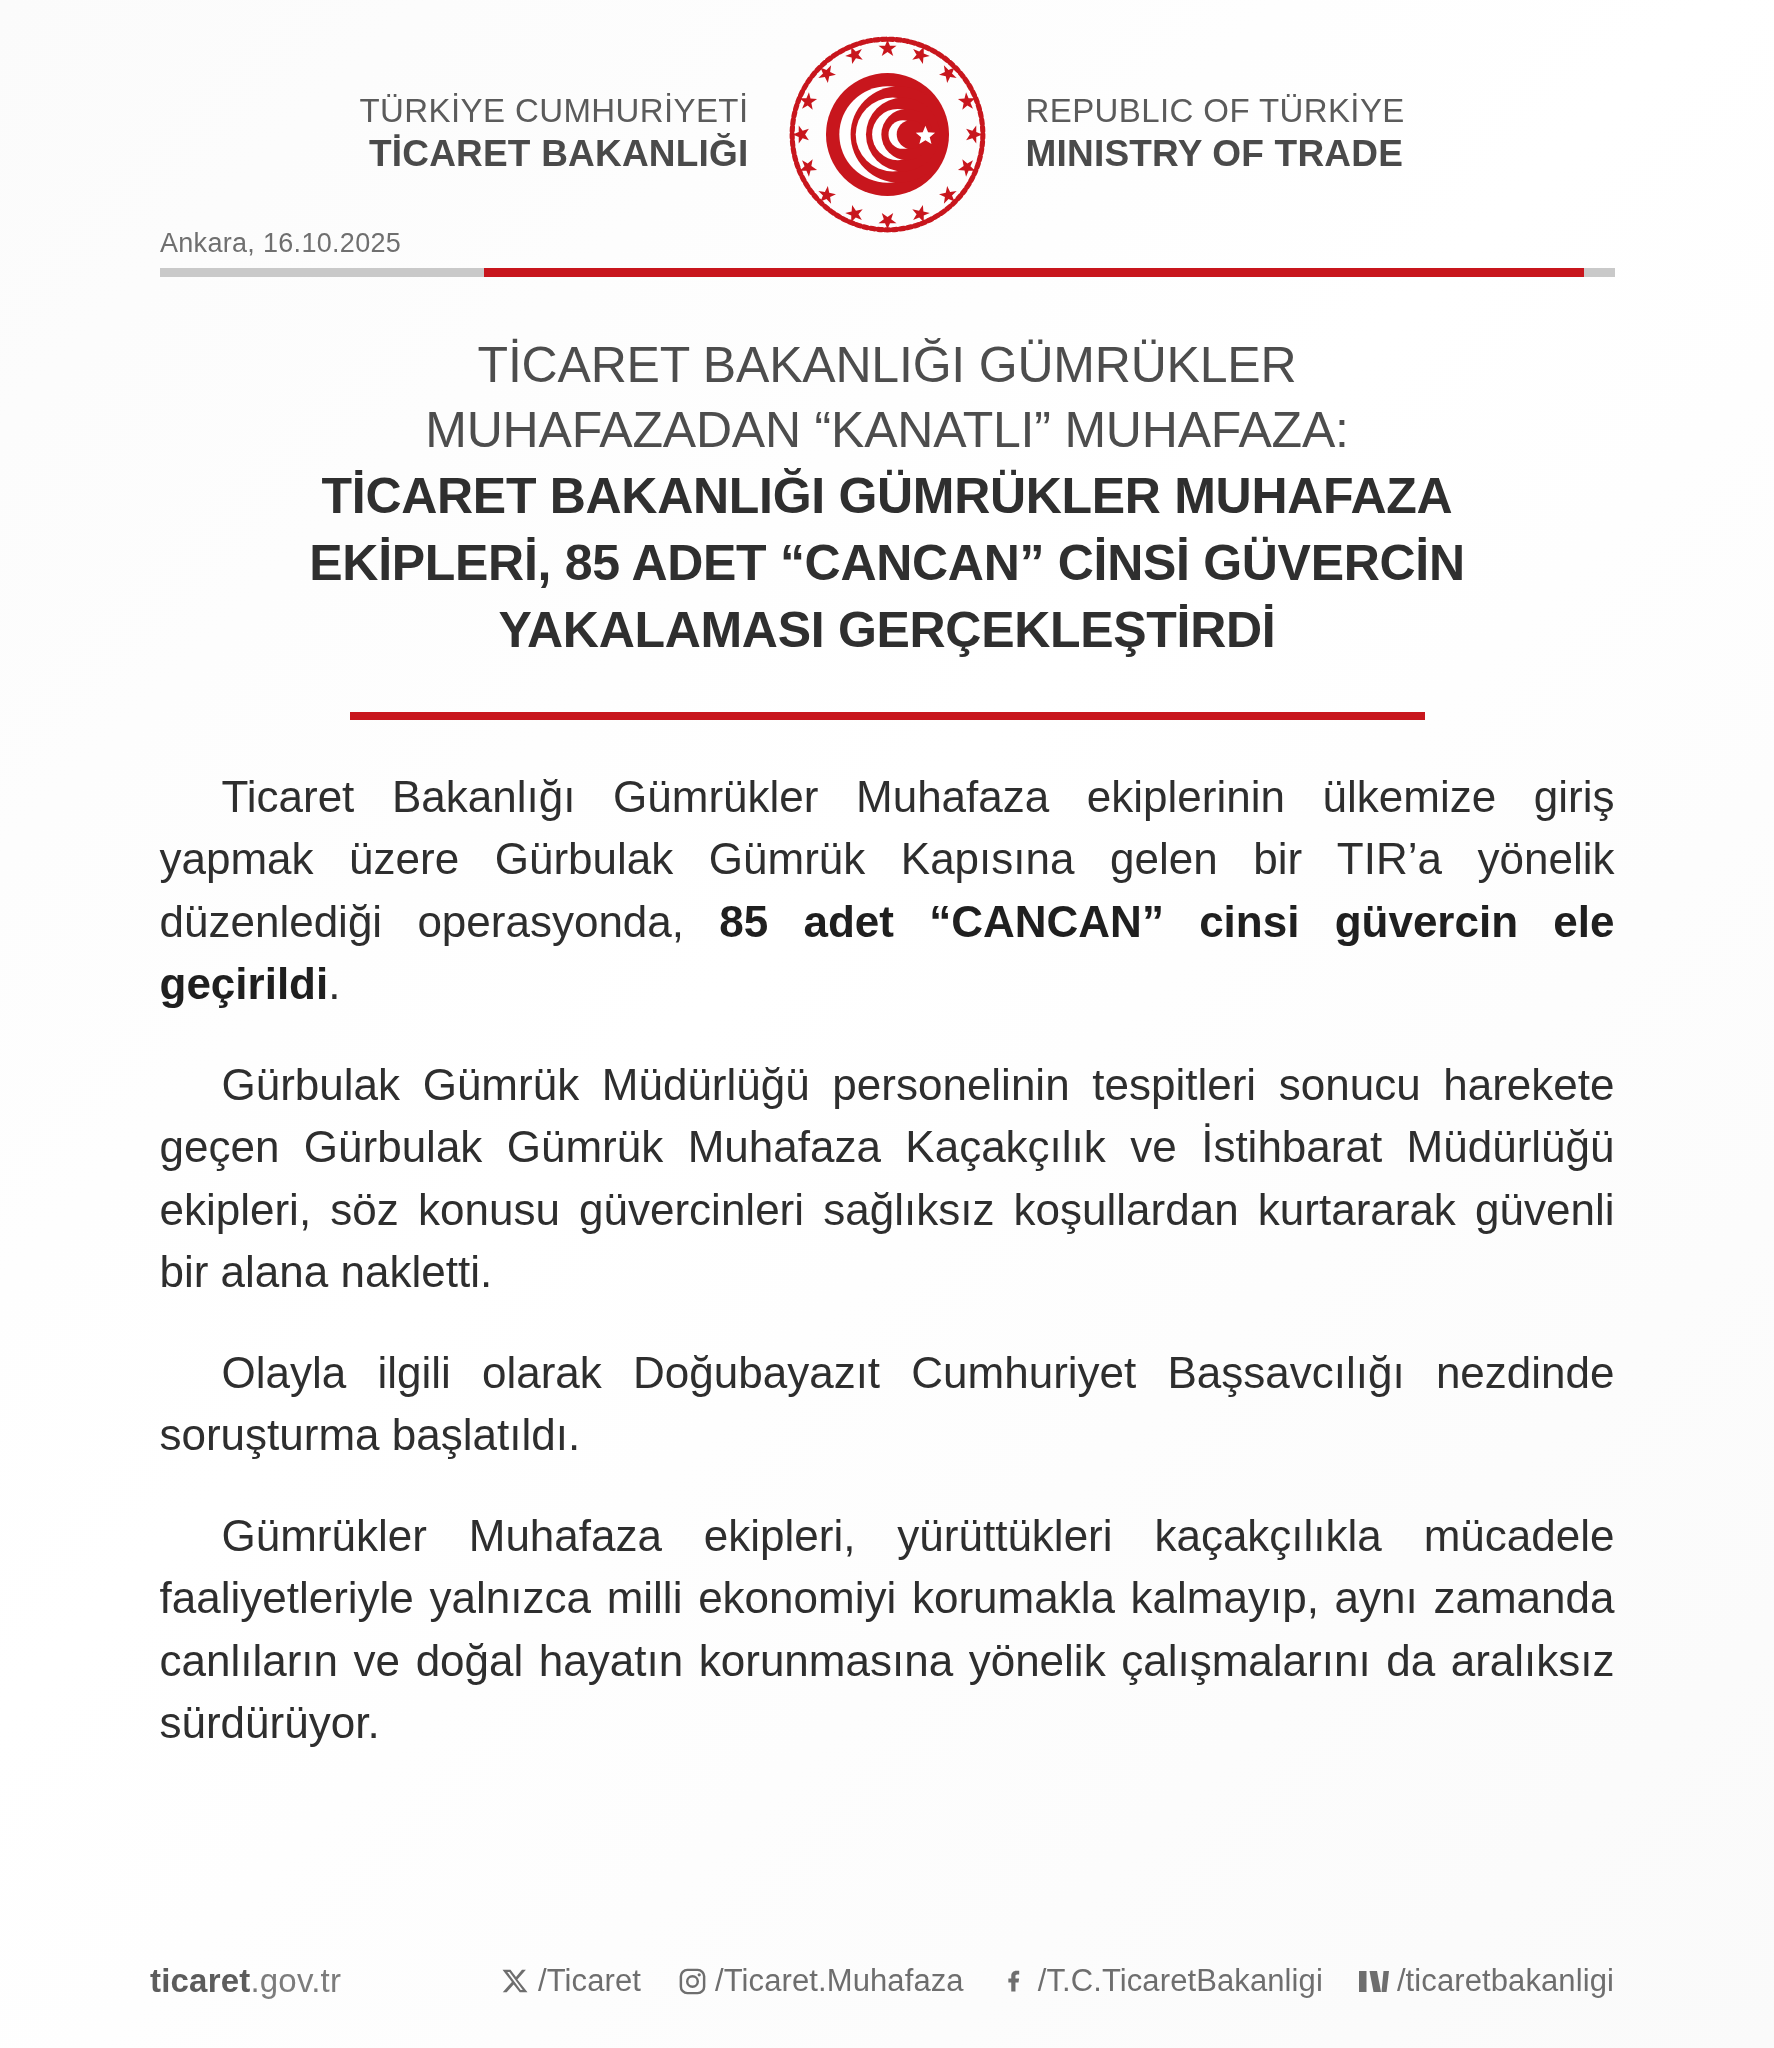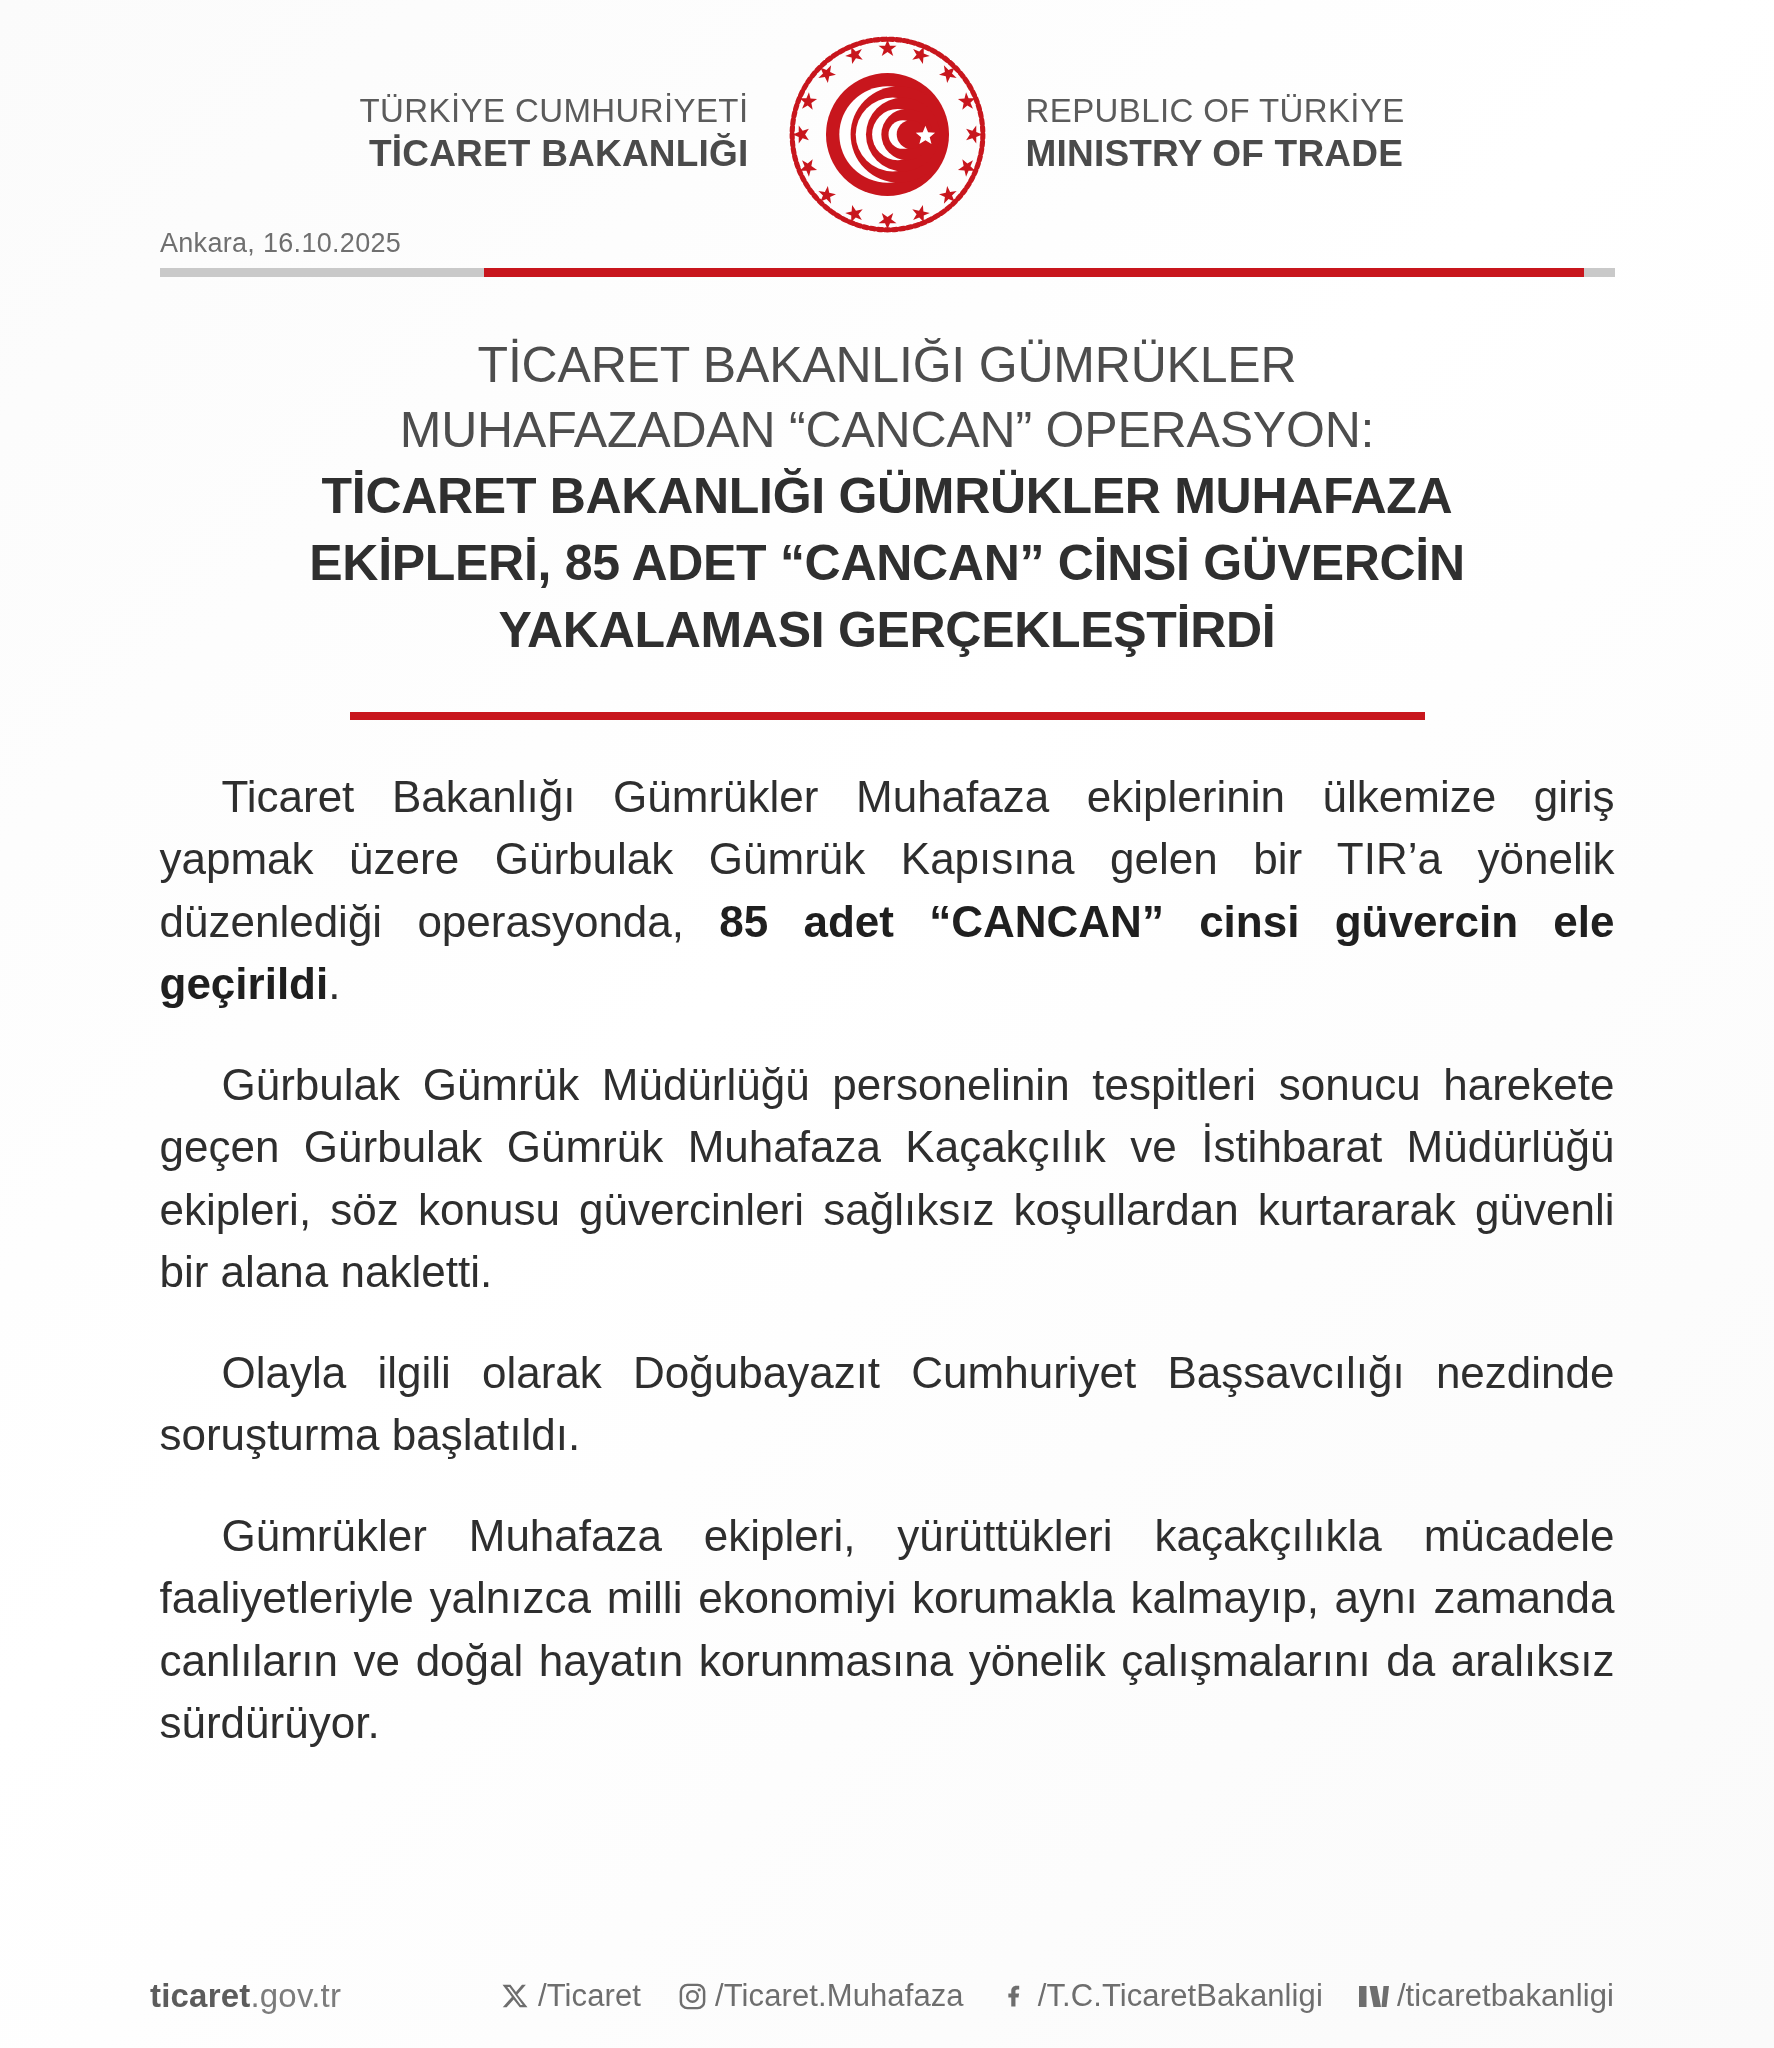--- a/index.html
+++ b/index.html
@@ -114,21 +114,21 @@
     font-weight: 400;
     hyphens: none;
   }
   .para:last-child { margin-bottom: 0; }
   .para b { font-weight: 700; color: #1f1f1f; }
 
   
   .footer {
     position: absolute;
     left: 0; right: 0;
-    bottom: 33px;
+    bottom: 48px;
     display: flex;
     align-items: center;
     padding: 0 160px 0 150px;
     color: #6e6e6e;
   }
   .site {
     font-size: 33px;
     letter-spacing: 0.2px;
     white-space: nowrap;
   }
@@ -284,21 +284,21 @@
   <div class="date">Ankara, 16.10.2025</div>
   <div class="rule">
     <span class="seg-gray-a"></span>
     <span class="seg-red"></span>
     <span class="seg-gray-b"></span>
   </div>
 </div>
 
 <div class="title-block">
   <div class="title-light">TİCARET BAKANLIĞI GÜMRÜKLER</div>
-  <div class="title-light">MUHAFAZADAN “CANCAN” OPERASYON:</div>
+  <div class="title-light">MUHAFAZADAN “KANATLI” MUHAFAZA:</div>
   <div class="title-bold">TİCARET BAKANLIĞI GÜMRÜKLER MUHAFAZA</div>
   <div class="title-bold">EKİPLERİ, 85 ADET “CANCAN” CİNSİ GÜVERCİN</div>
   <div class="title-bold">YAKALAMASI GERÇEKLEŞTİRDİ</div>
 </div>
 
 <div class="title-rule"></div>
 
 <div class="body-block">
   <p class="para"><span>Ticaret Bakanlığı Gümrükler Muhafaza ekiplerinin ülkemize giriş yapmak üzere Gürbulak Gümrük Kapısına gelen bir TIR’a yönelik düzenlediği operasyonda, </span><b>85 adet “CANCAN” cinsi güvercin ele geçirildi</b><span>.</span></p>
   <p class="para">Gürbulak Gümrük Müdürlüğü personelinin tespitleri sonucu harekete geçen Gürbulak Gümrük Muhafaza Kaçakçılık ve İstihbarat Müdürlüğü ekipleri, söz konusu güvercinleri sağlıksız koşullardan kurtararak güvenli bir alana nakletti.</p>

